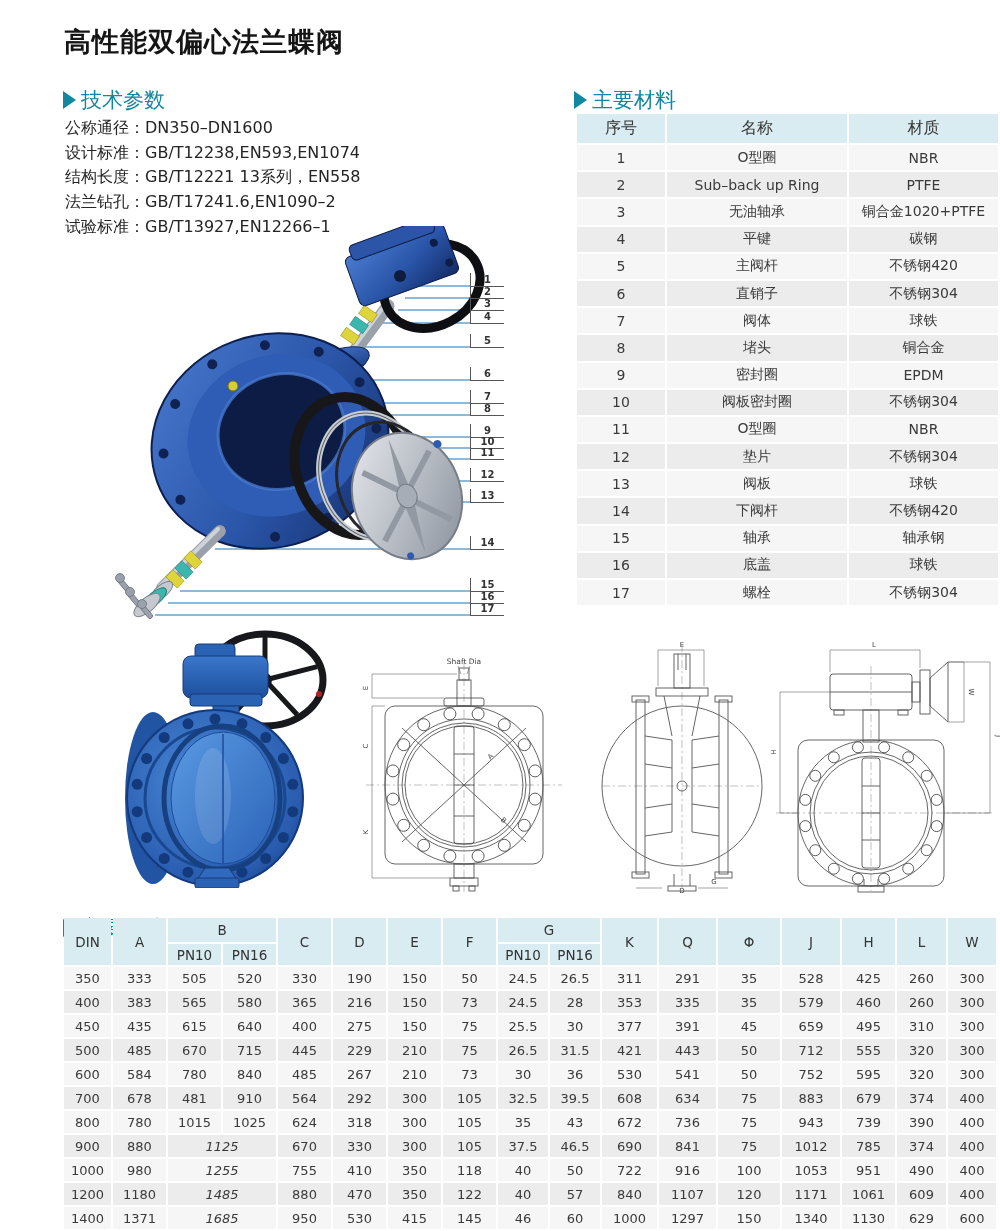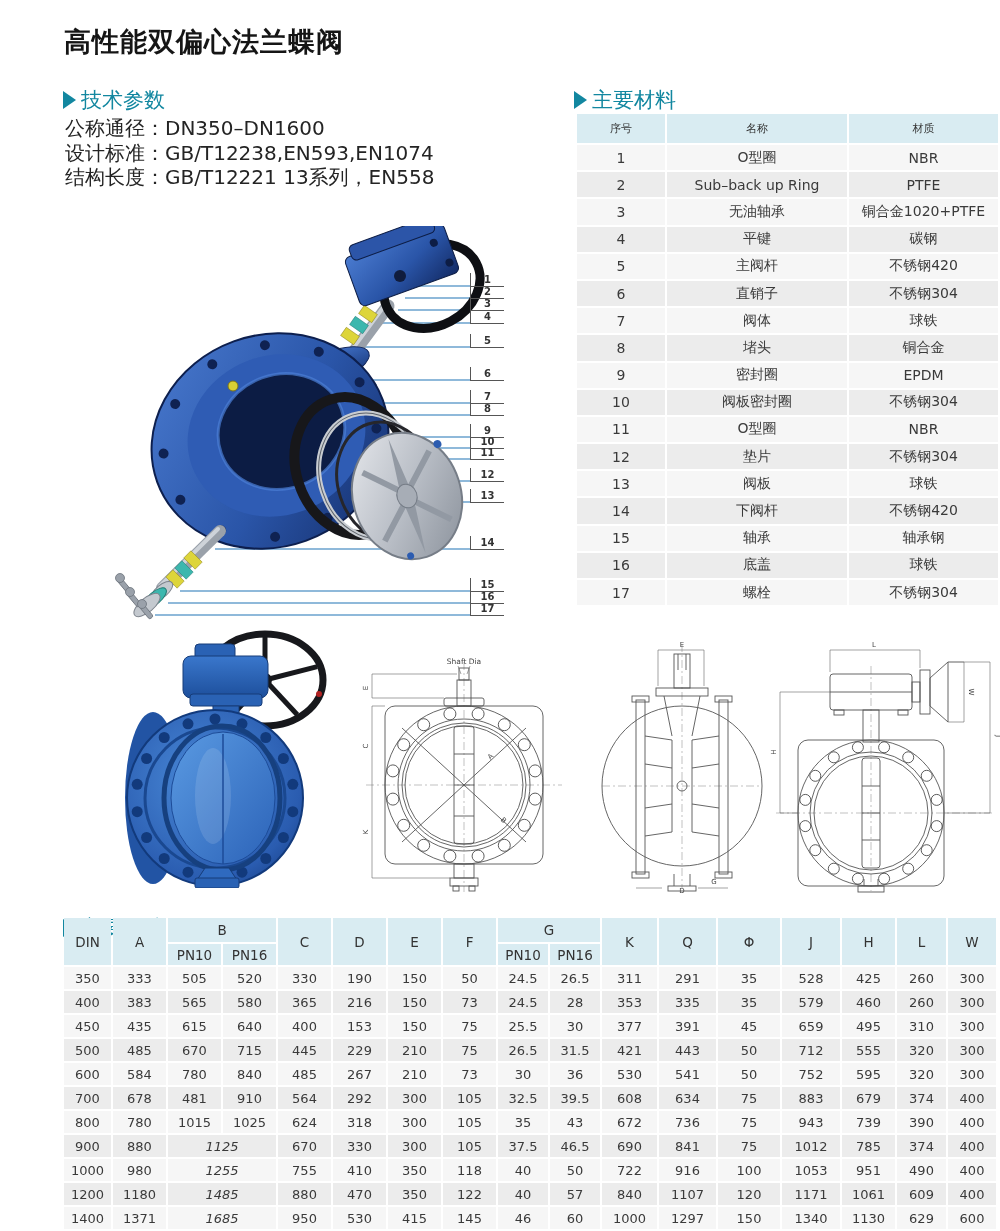--- a/index.html
+++ b/index.html
@@ -8,29 +8,29 @@
   .abs{position:absolute;}
   
   #page-title{left:64px;top:24px;font-size:27px;font-weight:bold;color:#151515;letter-spacing:1px;}
   .sec-head{display:flex;align-items:center;gap:5px;font-size:21px;font-weight:normal;color:#1287a0;}
   .tri{width:0;height:0;border-left:13px solid #1287a0;border-top:9px solid transparent;border-bottom:9px solid transparent;}
   #head-tech{left:63px;top:86px;}
   #head-materials{left:558px;top:86px;margin-left:16px;}
   #head-dims{left:63px;top:882px;margin-top:32px;}
   
   #tech-list{left:65px;top:116px;width:470px;}
-  .tech-item{font-size:20px;line-height:24.7px;color:#242424;white-space:nowrap;}
+  .tech-item{font-size:16px;line-height:24.7px;color:#242424;white-space:nowrap;}
   
   table{border-collapse:separate;border-spacing:2px;table-layout:fixed;}
   th{background:#d9ecf2;font-weight:normal;color:#333;}
   td{text-align:center;color:#3a3a3a;}
   tr.odd  td{background:#f6f6f6;}
   tr.even td{background:#ececec;}
   #materials-table{left:575px;top:112px;width:425px;font-size:14px;}
-  #materials-table th{height:27px;font-size:11px;}
+  #materials-table th{height:27px;font-size:16px;}
   #materials-table td{height:23.2px;}
   #dims-table{left:62px;top:916px;width:936px;font-size:13px;}
   #dims-table th{font-size:13.5px;}
   #dims-table thead tr:first-child th{height:22px;}
   #dims-table thead tr:last-child  th{height:19px;}
   #dims-table td{height:20px;}
   td.merged{font-style:italic;}
   
   .leader{position:absolute;height:2px;background:#8fb9da;z-index:1;}
   .callout-label{position:absolute;left:470px;width:33px;height:13px;line-height:13px;
@@ -61,20 +61,22 @@
 
 <div id="head-dims" class="abs sec-head">
   <span class="tri"></span>
   <span>主要尺寸</span>
 </div>
 
 <div id="tech-list" class="abs">
     <div class="tech-item">公称通径：DN350–DN1600</div>
     <div class="tech-item">设计标准：GB/T12238,EN593,EN1074</div>
     <div class="tech-item">结构长度：GB/T12221 13系列，EN558</div>
+    <div class="tech-item">法兰钻孔：GB/T17241.6,EN1090–2</div>
+    <div class="tech-item">试验标准：GB/T13927,EN12266–1</div>
   </div>
 
 <table id="materials-table" class="abs">
   <colgroup>
       <col style="width:88px">
       <col style="width:180px">
       <col style="width:149px">
     </colgroup>
   <thead>
     <tr>
@@ -622,21 +624,21 @@
         <td>460</td>
         <td>260</td>
         <td>300</td>
       </tr>
       <tr class="odd">
         <td>450</td>
         <td>435</td>
         <td>615</td>
         <td>640</td>
         <td>400</td>
-        <td>153</td>
+        <td>275</td>
         <td>150</td>
         <td>75</td>
         <td>25.5</td>
         <td>30</td>
         <td>377</td>
         <td>391</td>
         <td>45</td>
         <td>659</td>
         <td>495</td>
         <td>310</td>

